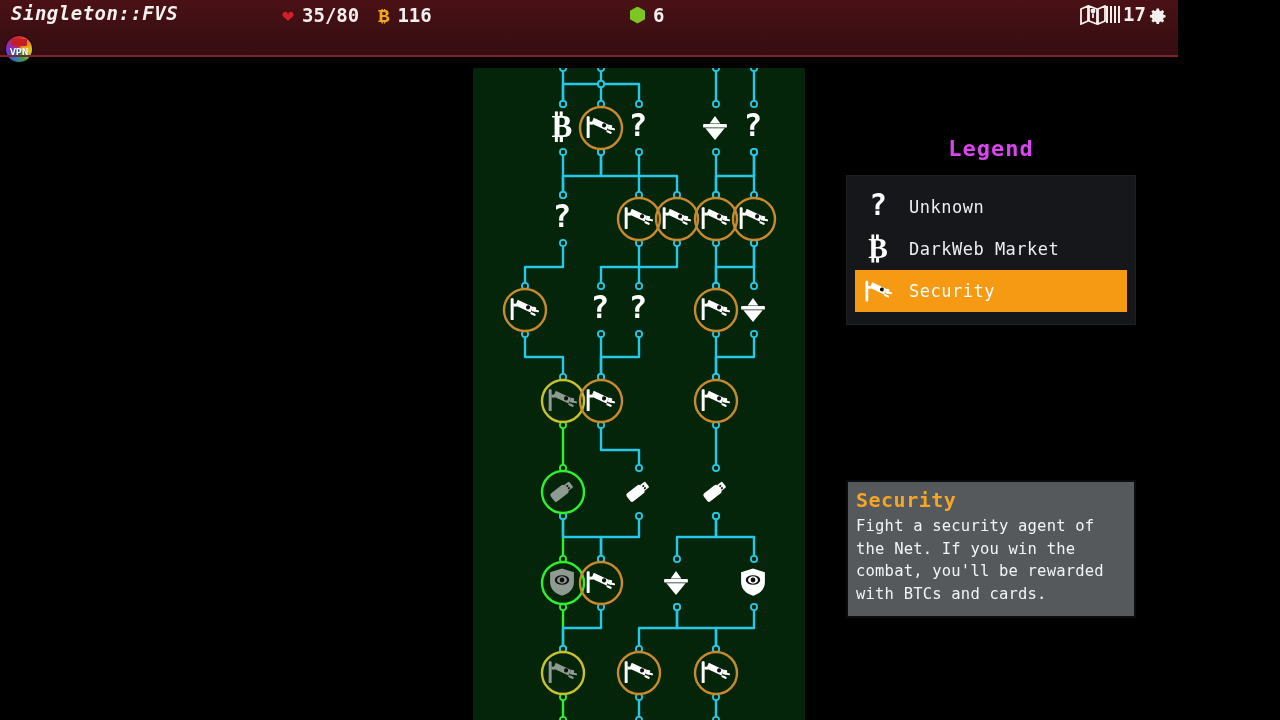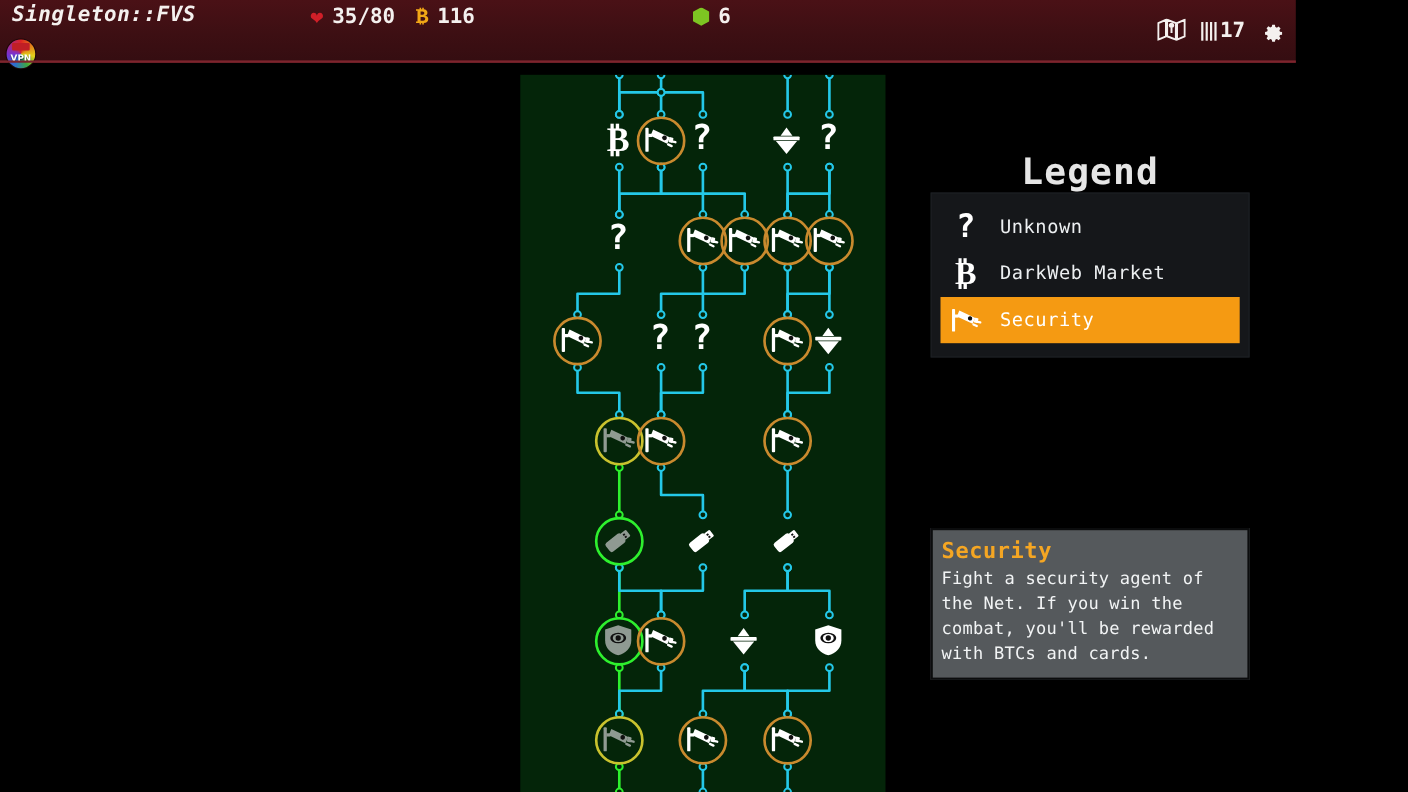--- a/index.html
+++ b/index.html
@@ -51,39 +51,39 @@
   #stat-hp   { left: 282px; }
   #stat-hp .ic  { color:#d01f28; font-size:20px; }
   #stat-btc  { left: 378px; }
   #stat-btc .ic { color:#f2a716; }
   #stat-data { left: 630px; }
   .hex {
     width:15px; height:17px; background:#7dc522;
     clip-path: polygon(50% 0%, 100% 25%, 100% 75%, 50% 100%, 0% 75%, 0% 25%);
     display:block;
   }
-  #right-icons { position:absolute; right:10px; top:17px; display:flex; align-items:flex-start; gap:14px; }
+  #right-icons { position:absolute; right:10px; top:3px; display:flex; align-items:flex-end; }
   #right-icons .grp { display:flex; align-items:center; gap:3px;
                       font-size:19px; font-weight:bold; color:#f4f0ee; }
   .cardstack { display:flex; gap:1.5px; align-items:flex-end; }
   .cardstack i { display:block; width:2.5px; height:17px; background:#f4f0ee; }
 
   
   #map {
     position:absolute; left:473px; top:68px; width:332px; height:652px;
     background:#042509;
     overflow:hidden;
   }
   #map svg { position:absolute; left:0; top:0; }
 
   
   #legend-wrap { position:absolute; left:846px; top:136px; width:290px; }
   #legend-title {
-    text-align:center; font-size:33px; font-weight:bold; color:#e5e5e5;
-    letter-spacing:1px; 
+    text-align:center; font-size:22px; font-weight:bold; color:#d946ef;
+    letter-spacing:1px; margin-bottom:14px;
   }
   #legend-box {
     background:#15171a; border:1px solid #1d2024; padding:10px 8px 12px 8px;
   }
   .leg-row {
     display:flex; align-items:center; height:42px; padding-left:6px; gap:14px;
   }
   .leg-row.active { background:#f59a12; }
   .leg-row.active .leg-label { color:#ffffff; }
   .leg-ico { width:34px; min-width:34px; display:flex; justify-content:center; align-items:center; }

